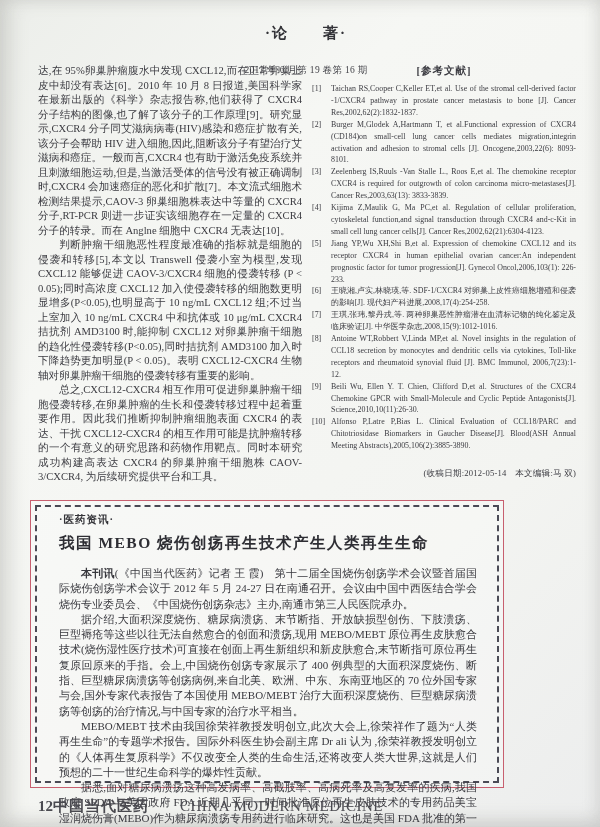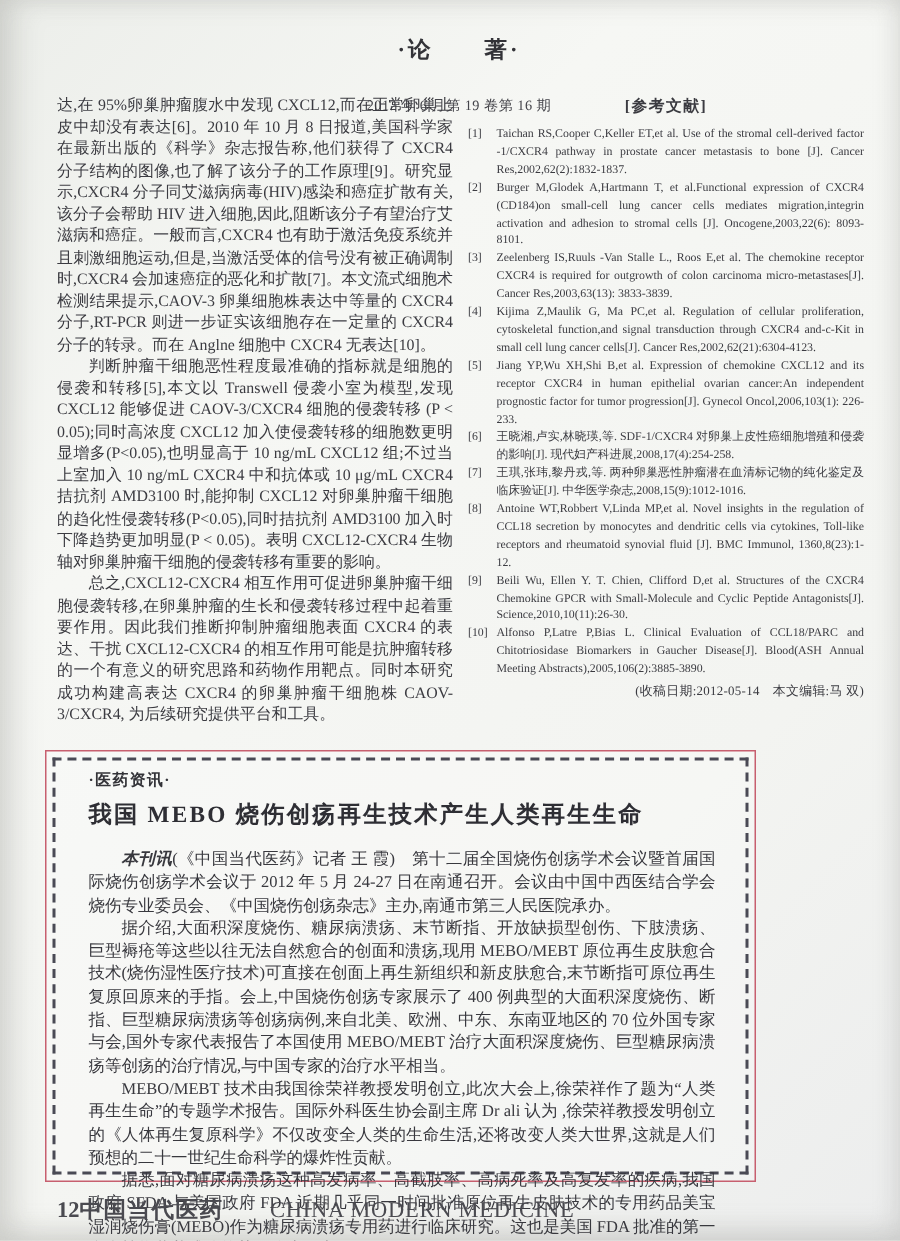--- a/index.html
+++ b/index.html
@@ -21,36 +21,36 @@
   .hdr-date{font-size:9.5px;color:#44444a;white-space:nowrap;letter-spacing:.3px;}
   
   .col-left{position:absolute;left:38px;top:64px;width:264px;font-size:10.6px;line-height:14.5px;text-align:justify;color:#3b3b41;}
   .col-left p{margin:0;}
   .col-left p.ind{text-indent:2em;}
   .col-right{position:absolute;left:312px;top:64px;width:264px;color:#3b3b41;}
   .refs-title{text-align:center;font-weight:700;font-size:10.5px;margin-bottom:5px;letter-spacing:1px;}
   .ref{display:flex;font-size:7.9px;line-height:11.9px;text-align:justify;}
   .ref .num{flex:0 0 19px;}
   .ref .txt{flex:1;}
-  .received{font-size:8.6px;text-align:right;margin-top:3px;letter-spacing:.2px;}
+  .received{font-size:8.6px;text-align:right;margin-top:16px;letter-spacing:.2px;}
   
   .news-outer{
     position:absolute;left:30px;top:500px;width:474px;height:288px;
     border:1px solid #c75f6f;background:rgba(255,255,255,.25);
     box-sizing:border-box;padding:4px;
   }
   .news-inner{
     width:100%;height:100%;box-sizing:border-box;
     border:2px dashed #4a4a55;
     padding:6px 20px 6px 22px;
   }
   .news-label{font-size:10.5px;font-weight:700;letter-spacing:1px;color:#333338;}
   .news-title{text-align:left;font-weight:700;font-size:15.5px;letter-spacing:1.5px;margin:6px 0 12px 0;color:#2e2e34;}
   .news-body p{margin:0;font-size:11px;line-height:15.3px;text-align:justify;text-indent:2em;color:#38383e;}
-  .news-body b{font-weight:700;font-style:italic;}
+  .news-body b{font-weight:700;}
   
   .footer{position:absolute;left:38px;top:797px;font-size:15px;color:#4a4a50;display:flex;gap:0;align-items:baseline;}
   .footer .pg{font-weight:700;}
   .footer .jcn{font-weight:700;letter-spacing:1px;}
   .footer .jen{letter-spacing:.5px;padding-left:31px;}
 </style>
 </head>
 <body>
 
 <div class="page">
@@ -92,21 +92,21 @@
     <div class="ref">
       <span class="num">[6]</span>
       <span class="txt">王晓湘,卢实,林晓瑛,等. SDF-1/CXCR4 对卵巢上皮性癌细胞增殖和侵袭的影响[J]. 现代妇产科进展,2008,17(4):254-258.</span>
     </div>
     <div class="ref">
       <span class="num">[7]</span>
       <span class="txt">王琪,张玮,黎丹戎,等. 两种卵巢恶性肿瘤潜在血清标记物的纯化鉴定及临床验证[J]. 中华医学杂志,2008,15(9):1012-1016.</span>
     </div>
     <div class="ref">
       <span class="num">[8]</span>
-      <span class="txt">Antoine WT,Robbert V,Linda MP,et al. Novel insights in the regulation of CCL18 secretion by monocytes and dendritic cells via cytokines, Toll-like receptors and rheumatoid synovial fluid [J]. BMC Immunol, 1360,8(23):1-12.</span>
+      <span class="txt">Antoine WT,Robbert V,Linda MP,et al. Novel insights in the regulation of CCL18 secretion by monocytes and dendritic cells via cytokines, Toll-like receptors and rheumatoid synovial fluid [J]. BMC Immunol, 2006,7(23):1-12.</span>
     </div>
     <div class="ref">
       <span class="num">[9]</span>
       <span class="txt">Beili Wu, Ellen Y. T. Chien, Clifford D,et al. Structures of the CXCR4 Chemokine GPCR with Small-Molecule and Cyclic Peptide Antagonists[J]. Science,2010,10(11):26-30.</span>
     </div>
     <div class="ref">
       <span class="num">[10]</span>
       <span class="txt">Alfonso P,Latre P,Bias L. Clinical Evaluation of CCL18/PARC and Chitotriosidase Biomarkers in Gaucher Disease[J]. Blood(ASH Annual Meeting Abstracts),2005,106(2):3885-3890.</span>
     </div>
     <div class="received">(收稿日期:2012-05-14　本文编辑:马 双)</div>

